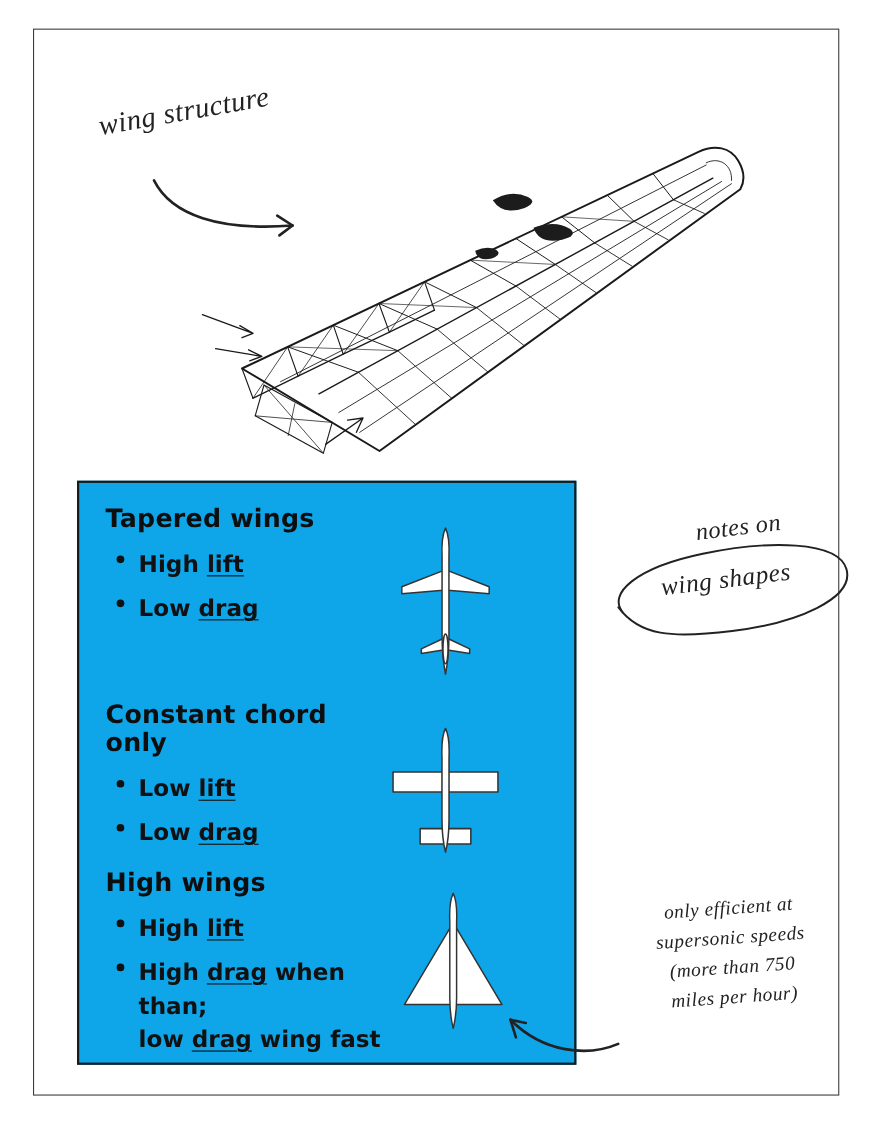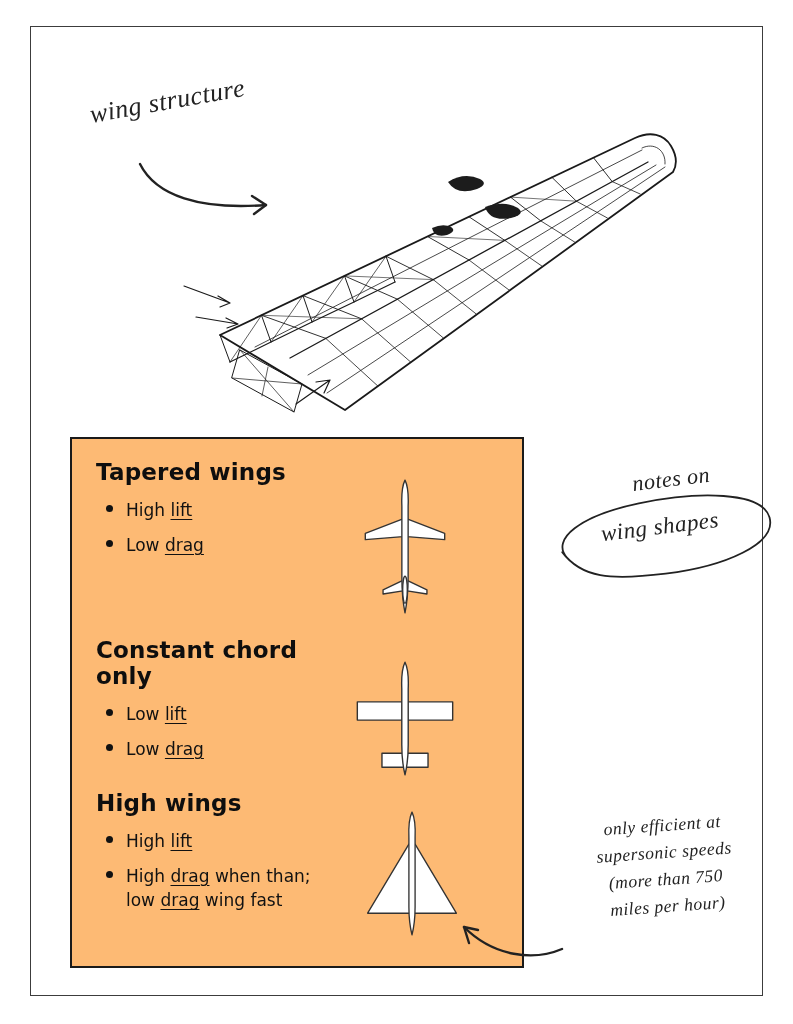--- a/index.html
+++ b/index.html
@@ -18,28 +18,28 @@
   }
   .wing-structure-label{
     position:absolute;left:90px;top:100px;font-size:26px;
     transform:rotate(-10deg);transform-origin:left center;white-space:nowrap;
   }
   .label-arrow{position:absolute;left:128px;top:158px;}
   .illustration{position:absolute;left:180px;top:110px;}
   
   .notes-box{
     position:absolute;left:70px;top:437px;width:450px;height:527px;
-    border:2px solid #1a1a1a;background:#fdba74;
+    border:2px solid #1a1a1a;background:#0ea5e9;
   }
   .sec{position:absolute;left:24px;width:258px;}
   .sec-1{top:20px;} .sec-2{top:198px;} .sec-3{top:351px;}
   .sec-title{font-size:23px;font-weight:bold;letter-spacing:0.2px;color:#0e0e0e;margin:0 0 13px 0;}
   .bullet{display:flex;gap:13px;align-items:flex-start;margin:0 8px 10px 10px;}
   .dot{width:7px;height:7px;border-radius:50%;background:#111;margin-top:7px;flex:none;}
-  .btxt{font-size:17px;line-height:1.45;color:#111;}
+  .btxt{font-size:21px;line-height:1.45;color:#111;font-weight:bold;}
   .u{text-decoration:underline;text-underline-offset:2.5px;text-decoration-thickness:1.3px;}
   .plane{position:absolute;}
   .plane-1{left:283px;top:38px;}
   .plane-2{left:277px;top:220px;}
   .plane-3{left:288px;top:370px;}
   
   .side-note{position:absolute;left:540px;top:468px;width:240px;height:120px;transform:rotate(-7deg);}
   .side-note svg{position:absolute;left:0;top:0;}
   .side-note .l1{position:absolute;left:0;right:0;top:0;text-align:center;padding-left:34px;font-size:22px;white-space:nowrap;}
   .side-note .l2{position:absolute;left:0;right:0;top:46px;text-align:center;font-size:23px;white-space:nowrap;}

